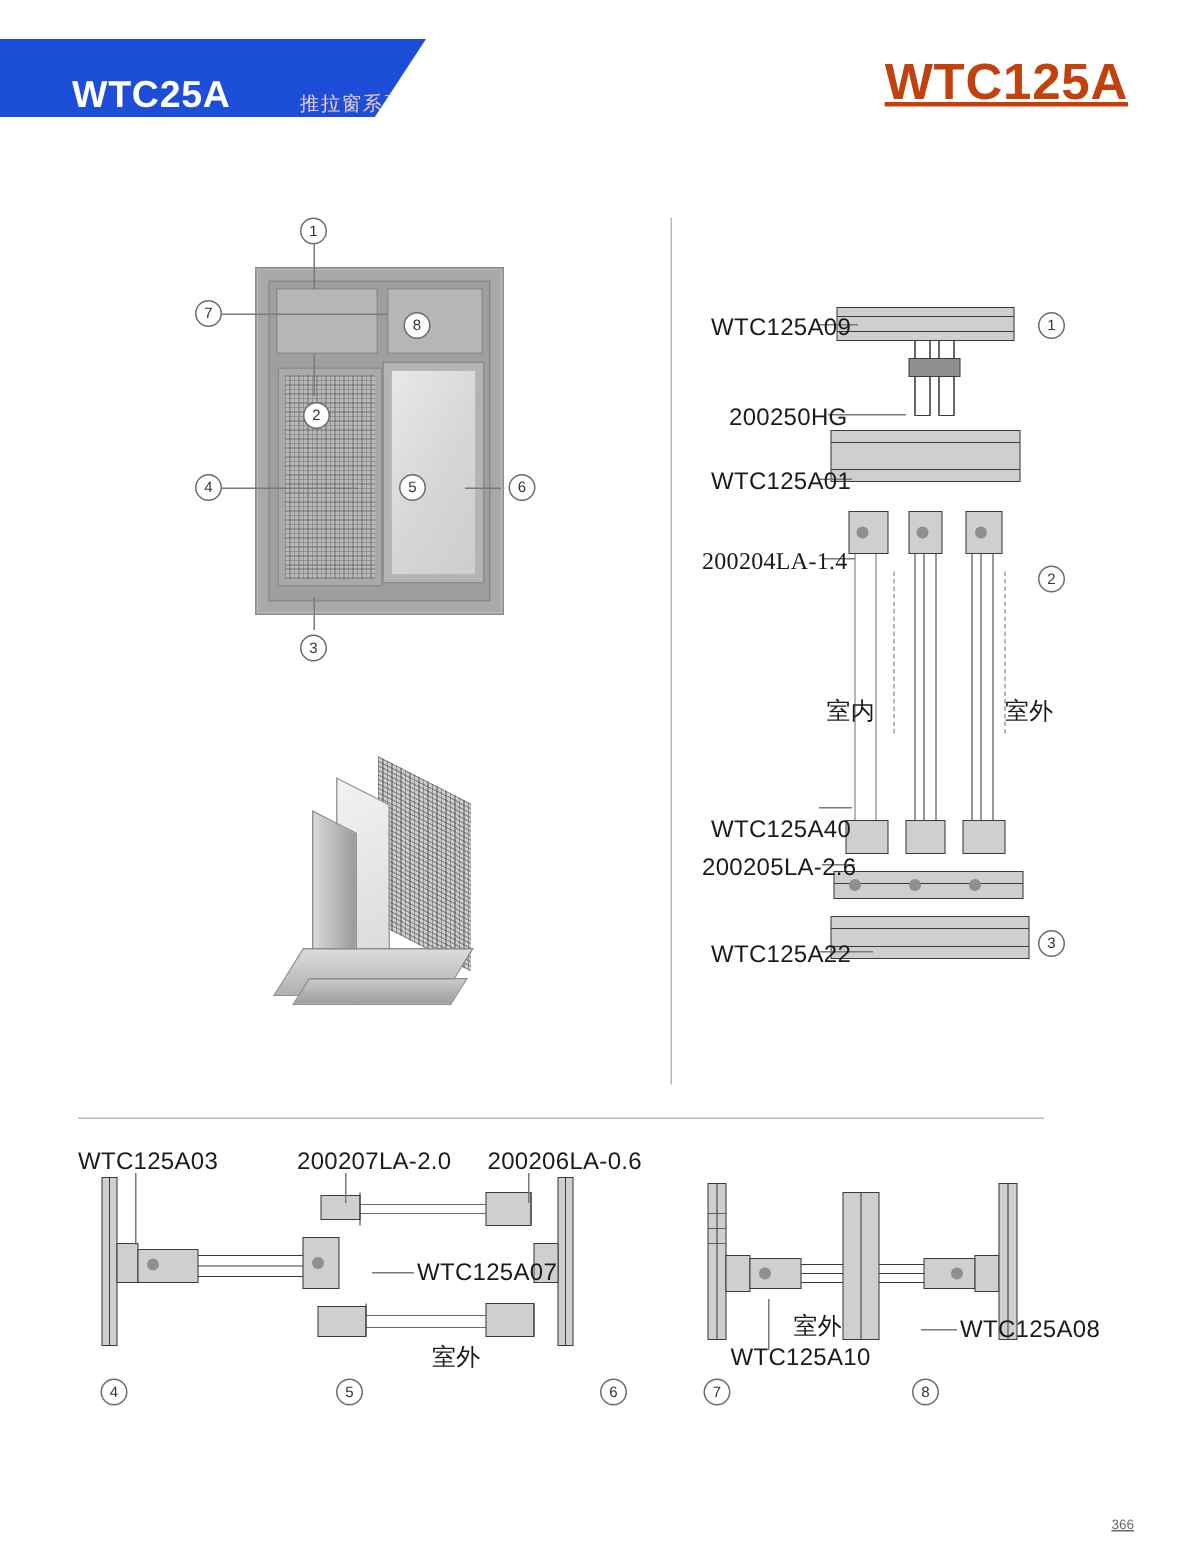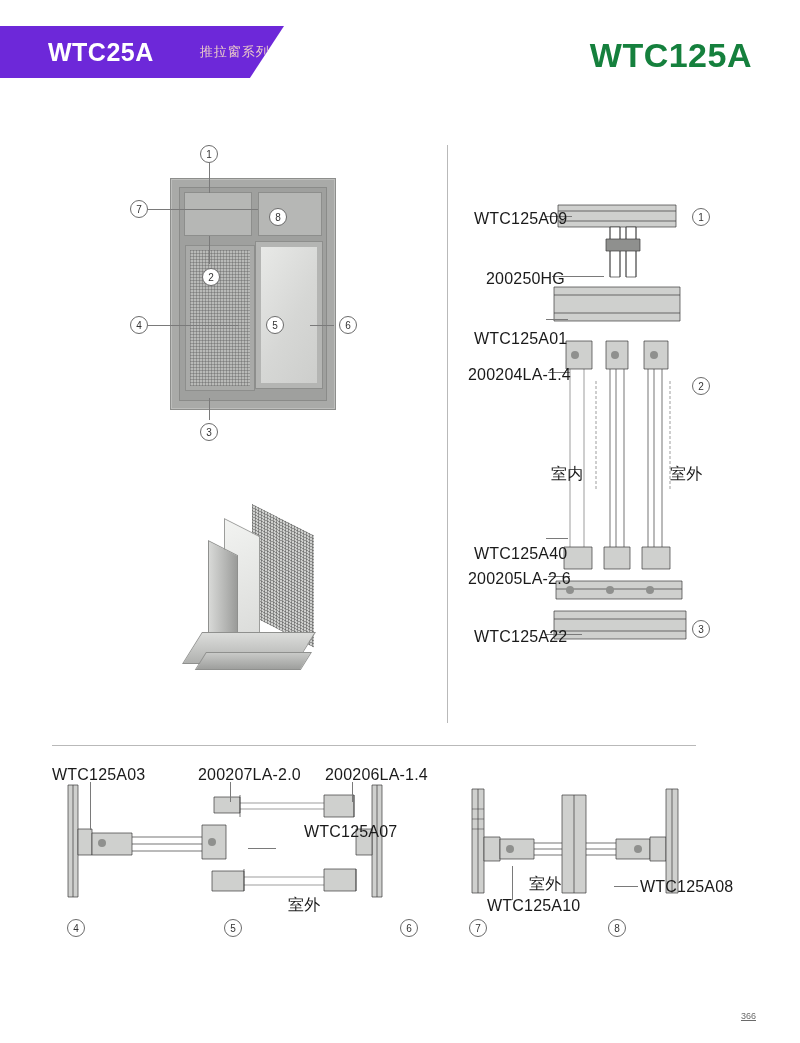--- a/index.html
+++ b/index.html
@@ -22,25 +22,25 @@
     height: 1043px;
   }
 
   
   .header-band {
     position: absolute;
     left: 0;
     top: 26px;
     width: 284px;
     height: 52px;
-    background: #6d28d9;
+    background: #1d4ed8;
     
     clip-path: polygon(0 0, 100% 0, 88% 100%, 0% 100%);
     display: flex;
-    align-items: center;
+    align-items: flex-end;
     gap: 37px;
   }
   .header-code {
     color: #ffffff;
     font-size: 25px;
     font-weight: bold;
     letter-spacing: 0.5px;
     margin-left: 48px;
   }
   .header-series {
@@ -49,21 +49,22 @@
     margin-left: 9px;
     letter-spacing: 1px;
   }
   .header-title {
     position: absolute;
     right: 48px;
     top: 36px;
     font-size: 34px;
     font-weight: bold;
     letter-spacing: 0.5px;
-    color: #15803d;
+    color: #c2410c;
+    text-decoration: underline;
   }
 
   
   .bubble {
     position: absolute;
     width: 18px;
     height: 18px;
     border: 1px solid #6b6b6b;
     border-radius: 50%;
     font-size: 10px;
@@ -362,22 +363,22 @@
   <div class="leader h" style="left:546px; top:216px; width:26px;"></div>
   <div class="leader h" style="left:552px; top:276px; width:52px;"></div>
   <div class="leader h" style="left:546px; top:319px; width:22px;"></div>
   <div class="leader h" style="left:548px; top:372px; width:22px;"></div>
   <div class="leader h" style="left:546px; top:538px; width:22px;"></div>
   <div class="leader h" style="left:548px; top:576px; width:22px;"></div>
   <div class="leader h" style="left:546px; top:634px; width:36px;"></div>
 
   <div class="lbl" style="left:474px; top:210px;">WTC125A09</div>
   <div class="lbl" style="left:486px; top:270px;">200250HG</div>
-  <div class="lbl" style="left:474px; top:313px;margin-top:17px;">WTC125A01</div>
-  <div class="lbl" style="left:468px; top:366px;">200204LA-1.4</div>
+  <div class="lbl" style="left:474px; top:313px;">WTC125A01</div>
+  <div class="lbl" style="left:468px; top:366px;font-family:Liberation Serif, serif;">200204LA-1.4</div>
   <div class="lbl" style="left:474px; top:545px;">WTC125A40</div>
   <div class="lbl" style="left:468px; top:570px;">200205LA-2.6</div>
   <div class="lbl" style="left:474px; top:628px;">WTC125A22</div>
 
   <div class="lbl" style="left:551px; top:464px;">室内</div>
   <div class="lbl" style="left:670px; top:464px;">室外</div>
 
   <div class="bubble" style="left:692px; top:208px;">
       <span>1</span>
     </div>
@@ -424,22 +425,22 @@
     <polyline points="294,84 294,106"></polyline>
   </svg>
 
   <div class="leader v" style="left:90px; top:782px; height:48px;"></div>
   <div class="leader v" style="left:230px; top:782px; height:20px;"></div>
   <div class="leader v" style="left:352px; top:782px; height:20px;"></div>
   <div class="leader h" style="left:248px; top:848px; width:28px;"></div>
 
   <div class="lbl" style="left:52px; top:766px;">WTC125A03</div>
   <div class="lbl" style="left:198px; top:766px;">200207LA-2.0</div>
-  <div class="lbl" style="left:325px; top:766px;">200206LA-1.4</div>
-  <div class="lbl" style="left:278px; top:823px;margin-left:26px;">WTC125A07</div>
+  <div class="lbl" style="left:325px; top:766px;">200206LA-0.6</div>
+  <div class="lbl" style="left:278px; top:840px;">WTC125A07</div>
   <div class="lbl" style="left:288px; top:895px;">室外</div>
 
   <div class="bubble" style="left:67px; top:919px;">
       <span>4</span>
     </div>
   <div class="bubble" style="left:224px; top:919px;">
       <span>5</span>
     </div>
   <div class="bubble" style="left:400px; top:919px;">
       <span>6</span>

